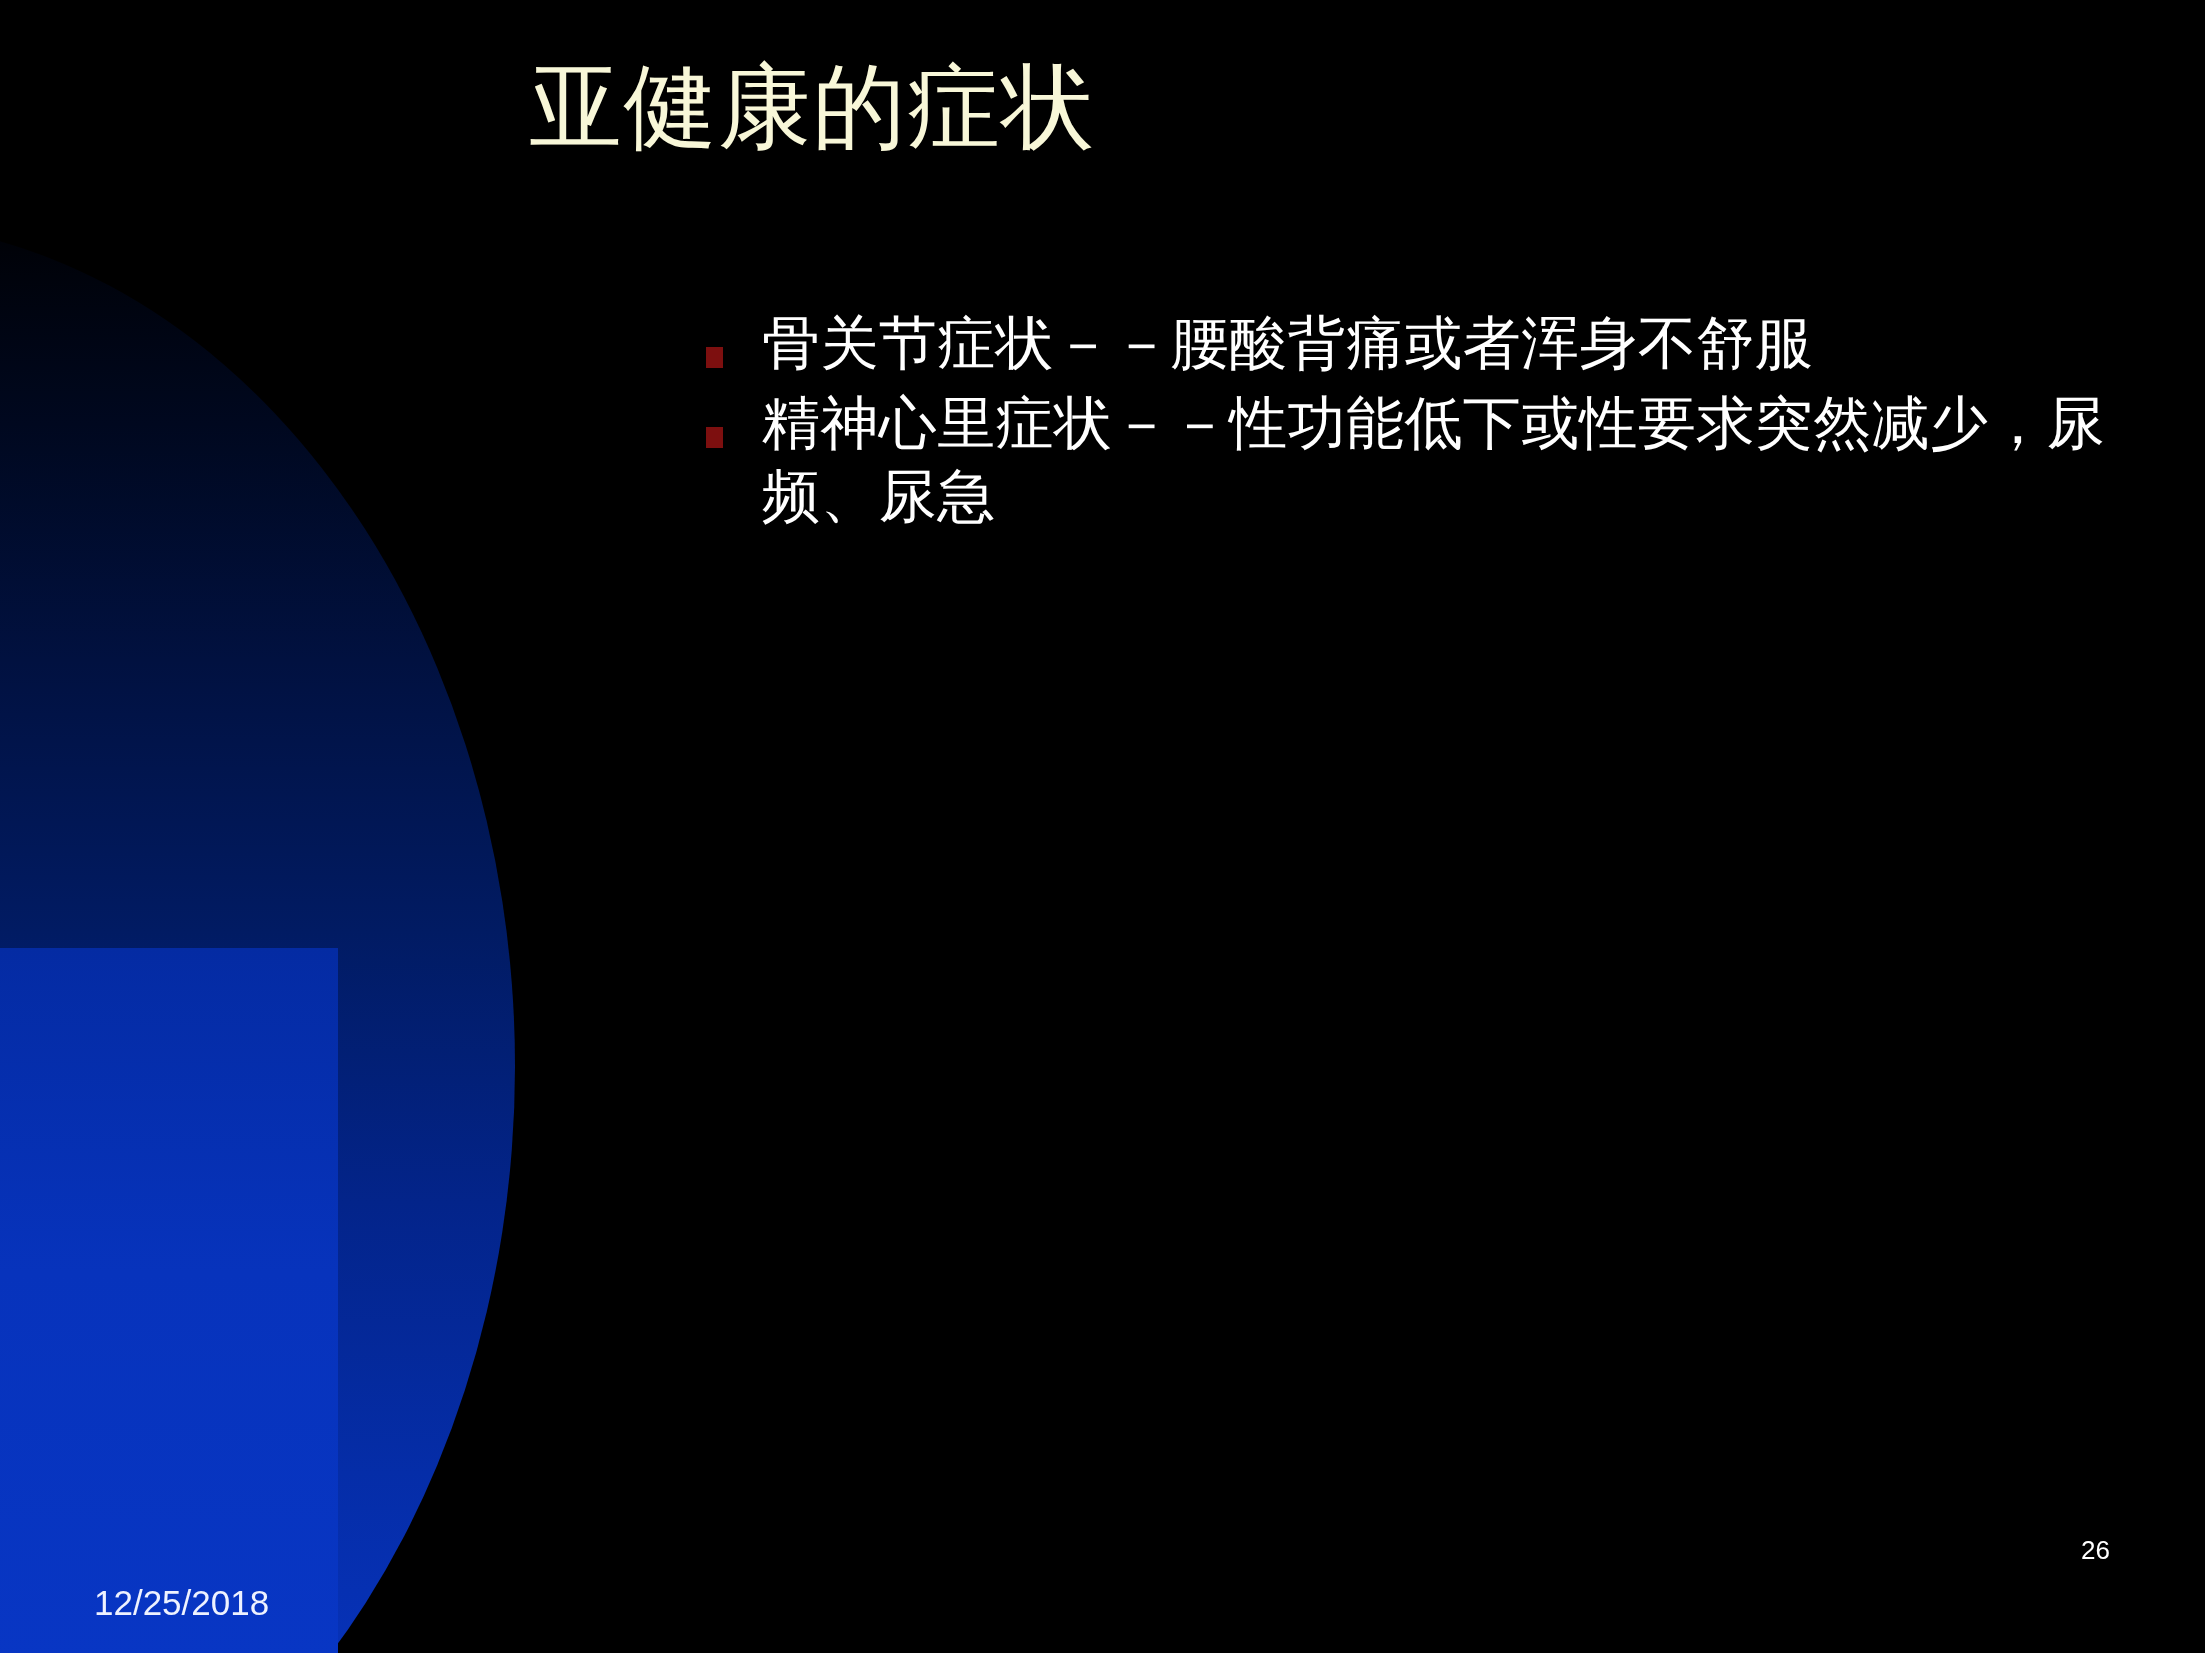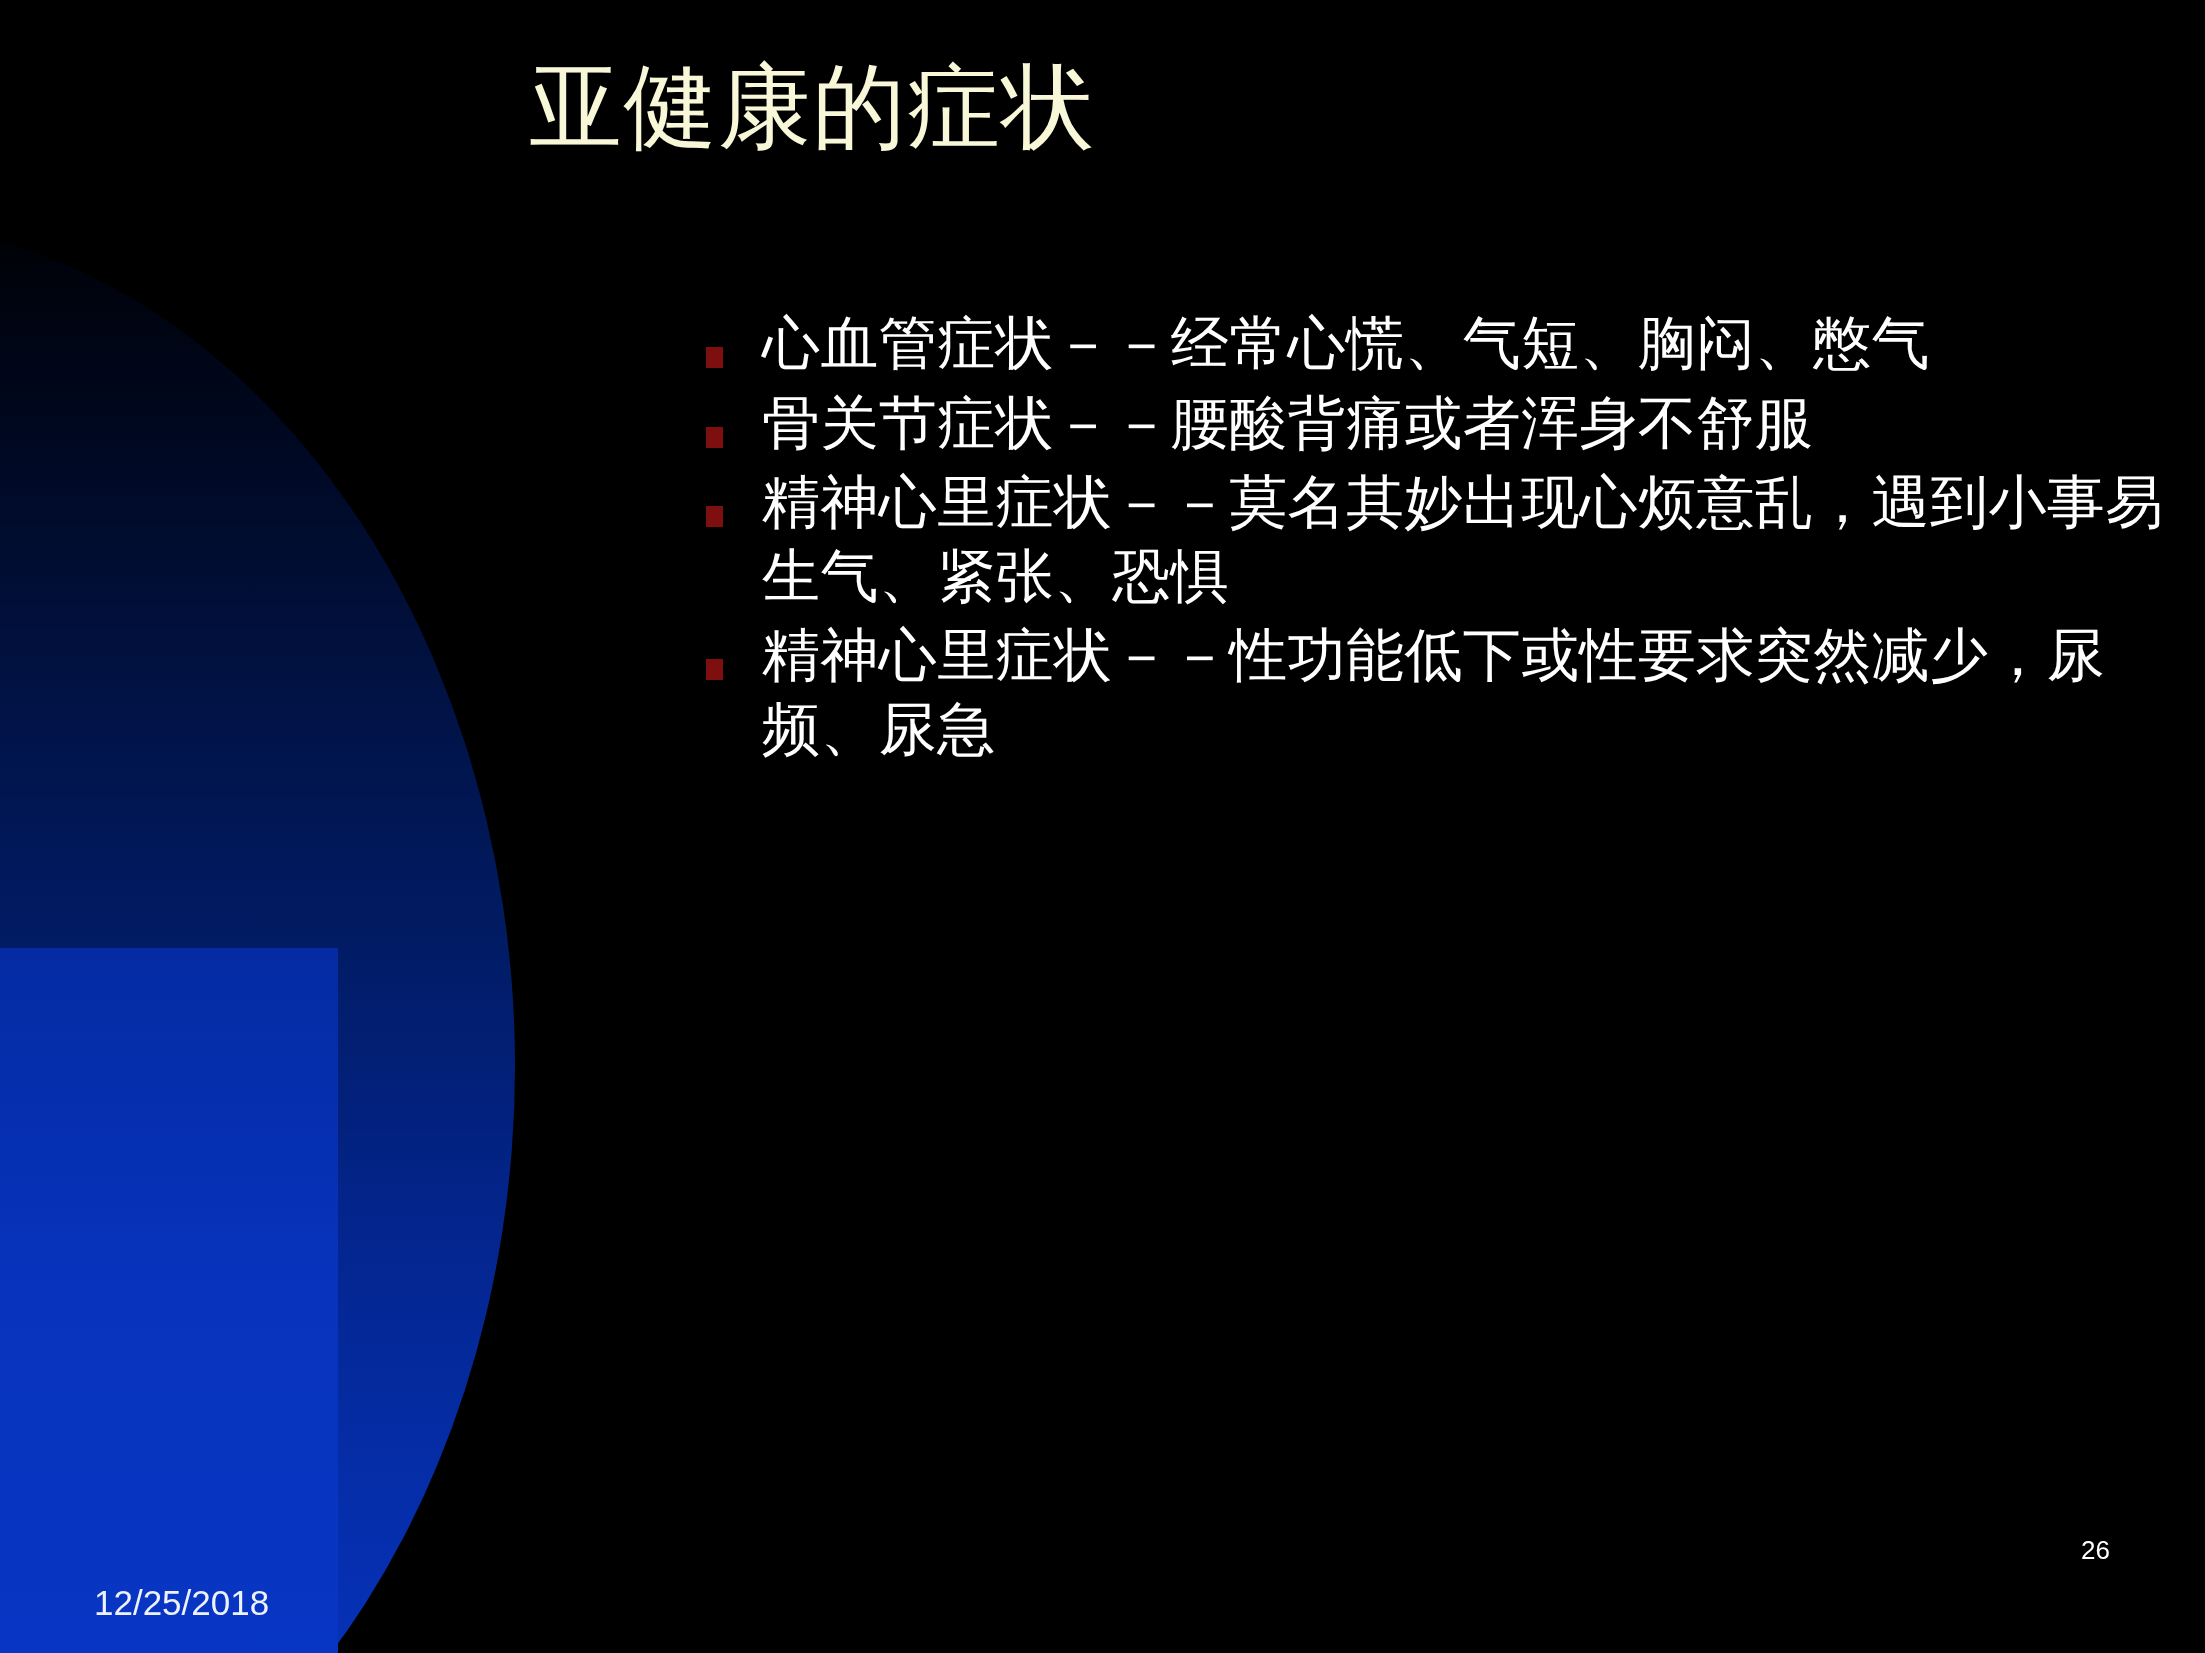--- a/index.html
+++ b/index.html
@@ -134,36 +134,28 @@
 <div id="slide">
 
   <div id="blue-curve"></div>
   <div id="blue-curve-fill"></div>
 
   <div id="title">亚健康的症状</div>
 
 
   <div id="bullets">
 
-    <div class="bullet-row">
-      <div class="bullet-marker"></div>
-      <div class="bullet-text">心血管症状－－经常心慌、气短、胸闷、憋气</div>
-    </div>
 
 
     <div class="bullet-row">
       <div class="bullet-marker"></div>
       <div class="bullet-text">骨关节症状－－腰酸背痛或者浑身不舒服</div>
     </div>
 
 
-    <div class="bullet-row">
-      <div class="bullet-marker"></div>
-      <div class="bullet-text">精神心里症状－－莫名其妙出现心烦意乱，遇到小事易生气、紧张、恐惧</div>
-    </div>
 
 
     <div class="bullet-row">
       <div class="bullet-marker"></div>
       <div class="bullet-text">精神心里症状－－性功能低下或性要求突然减少，尿频、尿急</div>
     </div>
 
   </div>
 
   <div id="footer-date">12/25/2018</div>

